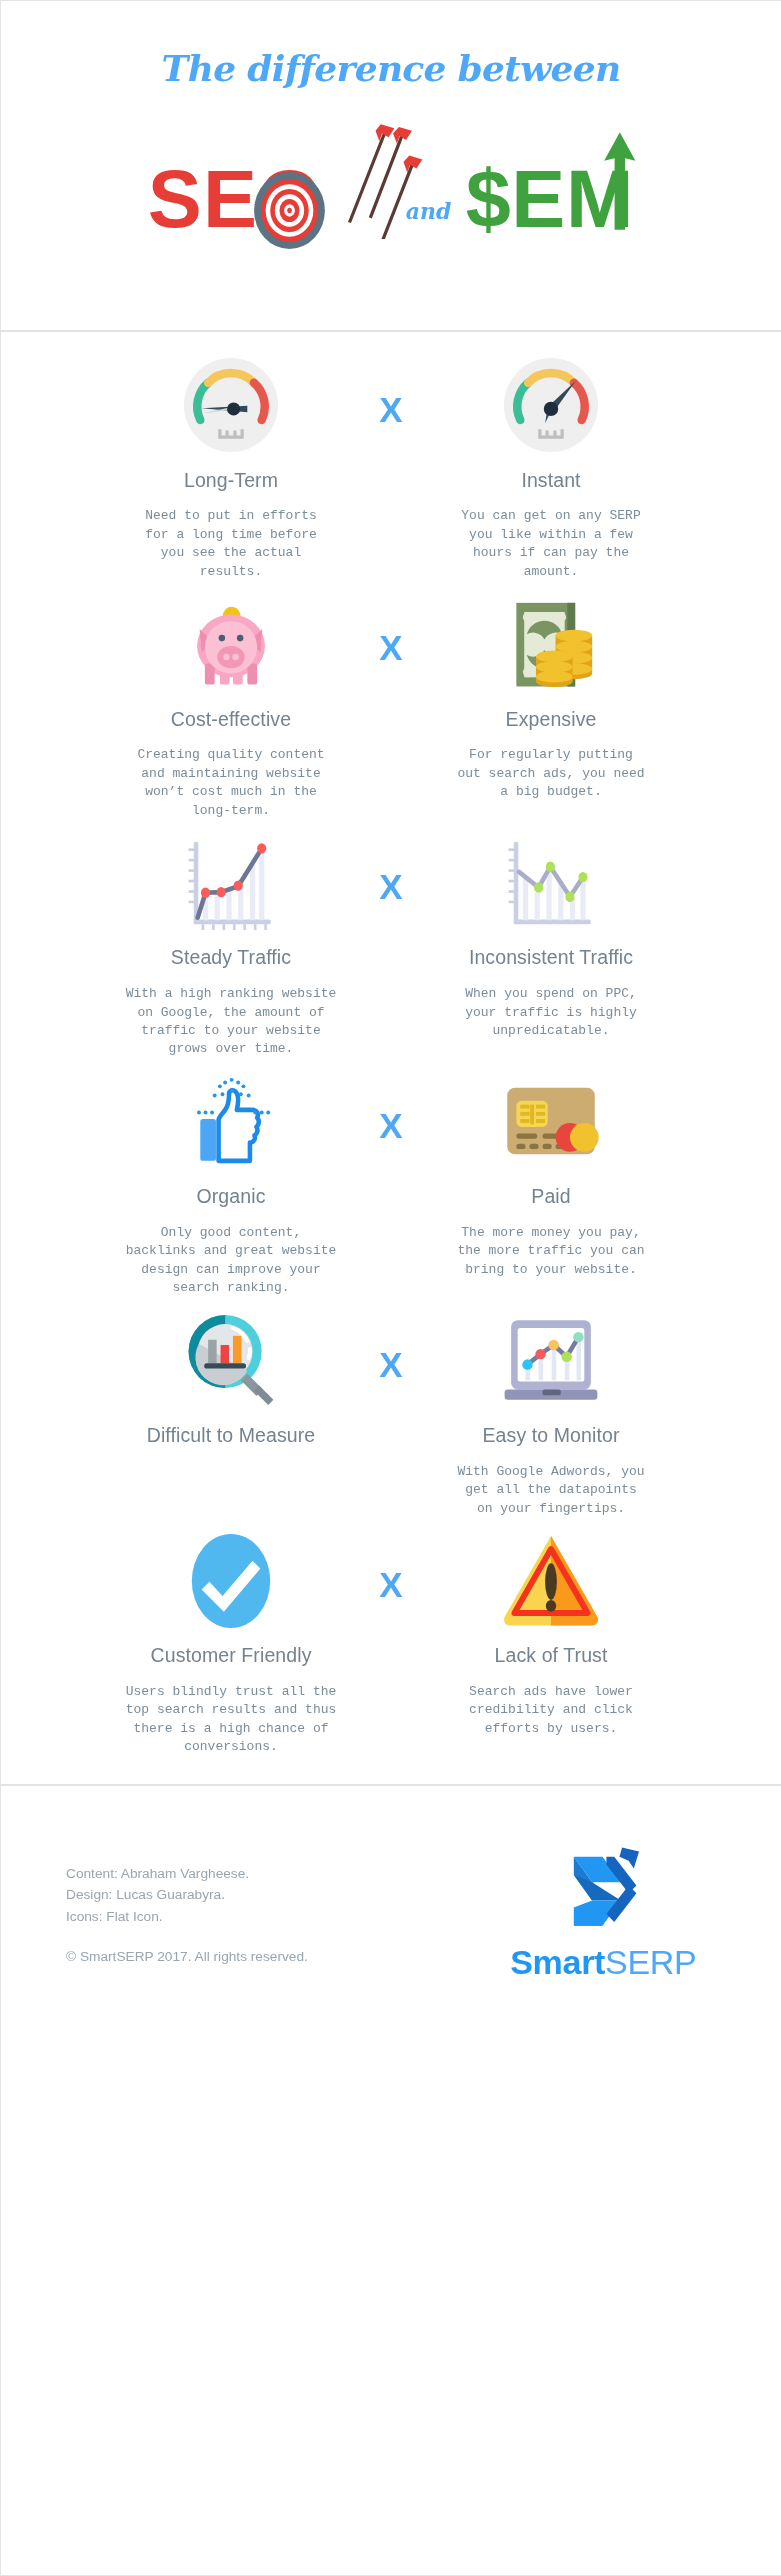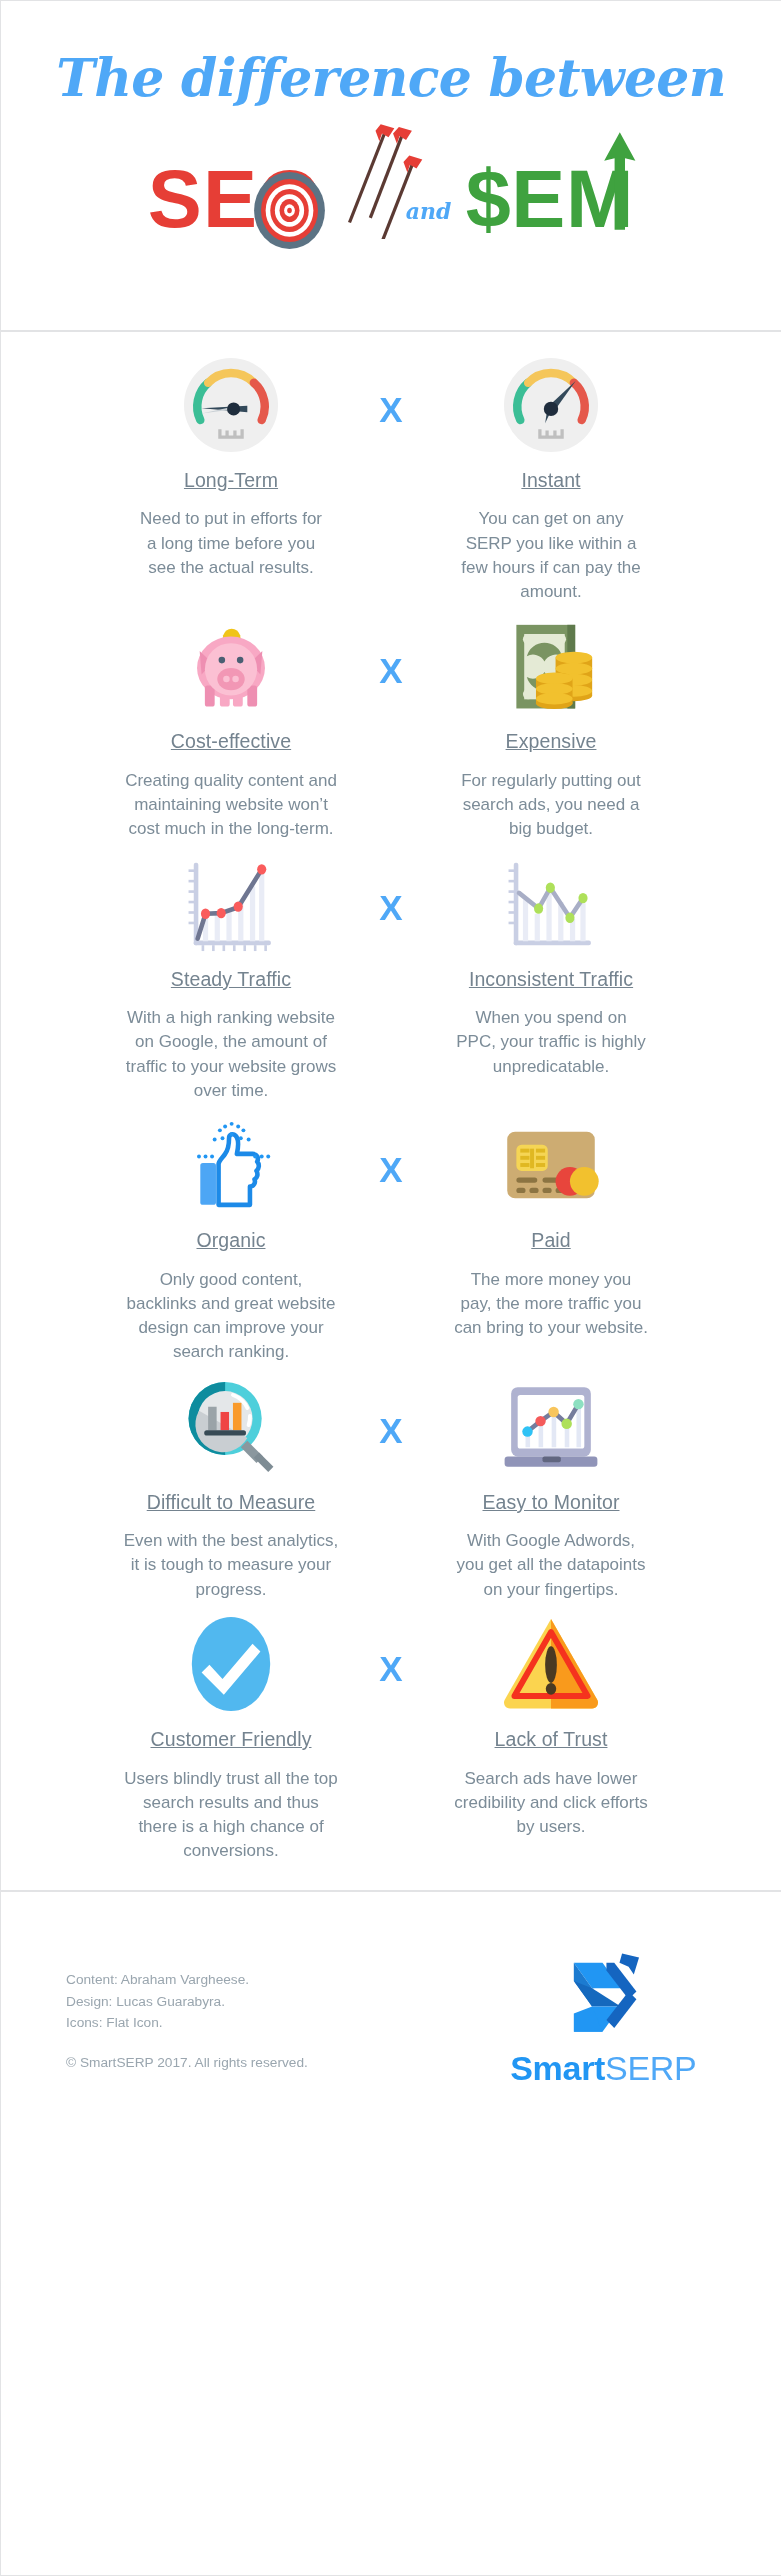--- a/index.html
+++ b/index.html
@@ -28,21 +28,21 @@
     position: relative;
   }
   .title-line1 {
     position: absolute;
     top: 46px;
     left: 0; right: 0;
     text-align: center;
     font-family: "DejaVu Serif", serif;
     font-style: italic;
     font-weight: bold;
-    font-size: 52px;
+    font-size: 36px;
     letter-spacing: -0.7px;
     color: #4FA8F7;
     white-space: nowrap;
   }
   .title-line2 {
     position: absolute;
     top: 140px;
     left: 0; right: 0;
     height: 117px;
     display: flex;
@@ -119,29 +119,28 @@
     display: flex;
     align-items: center;
     justify-content: center;
   }
   .col-title {
     font-size: 19.5px;
     color: #74838f;
     margin-top: 10.4px;
     font-family: "Liberation Sans", sans-serif;
     letter-spacing: 0.1px;
-    text-decoration: underline;
   }
   .col-desc {
-    font-size: 17px;
+    font-size: 13px;
     line-height: 1.42;
     color: #7c8c98;
     margin: 15.6px auto 0 auto;
     width: 195px;
-    font-family: Liberation Sans, sans-serif;
+    font-family: Liberation Mono, monospace;
   }
   .col-desc.wide { width: 215px; }
   .xsep {
     width: 46px;
     flex: none;
     color: #4FA8F7;
     font-size: 35px;
     font-weight: bold;
     font-family: "Liberation Sans", sans-serif;
     line-height: 1;
@@ -498,21 +497,20 @@
             </g>
             <rect x="40" y="44" width="13" height="36" fill="#9AA3A8"></rect>
             <rect x="59" y="52" width="13" height="28" fill="#EF4444"></rect>
             <rect x="78" y="38" width="13" height="42" fill="#F99A2B"></rect>
             <rect x="34" y="80" width="64" height="8" rx="4" fill="#374A55"></rect>
             <path d="M100 96 L124 120 L114 130 L90 106 Z" fill="#8A979E"></path>
             <path d="M118 114 L140 136 L132 144 L110 122 Z" fill="#7E8C94"></path>
           </svg>
         </div>
         <div class="col-title">Difficult to Measure</div>
-        <div class="col-desc wide">Even with the best analytics, it is tough to measure your progress.</div>
       </div>
 
       <div class="xsep">X</div>
 
       <div class="col">
         <div class="icon-box">
           <svg width="98" height="98" viewBox="0 0 150 150">
             <rect x="14" y="14" width="122" height="106" rx="10" fill="#AFB2D0"></rect>
             <rect x="24" y="26" width="102" height="82" rx="4" fill="#ffffff"></rect>
             <g fill="#E3E8F5">

